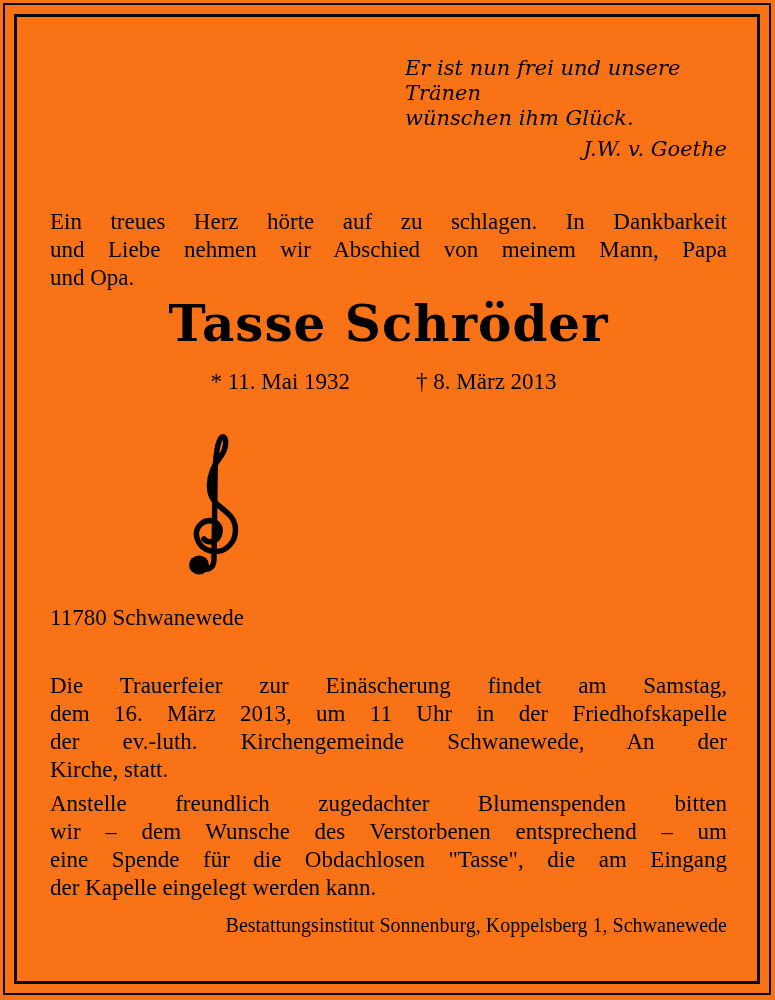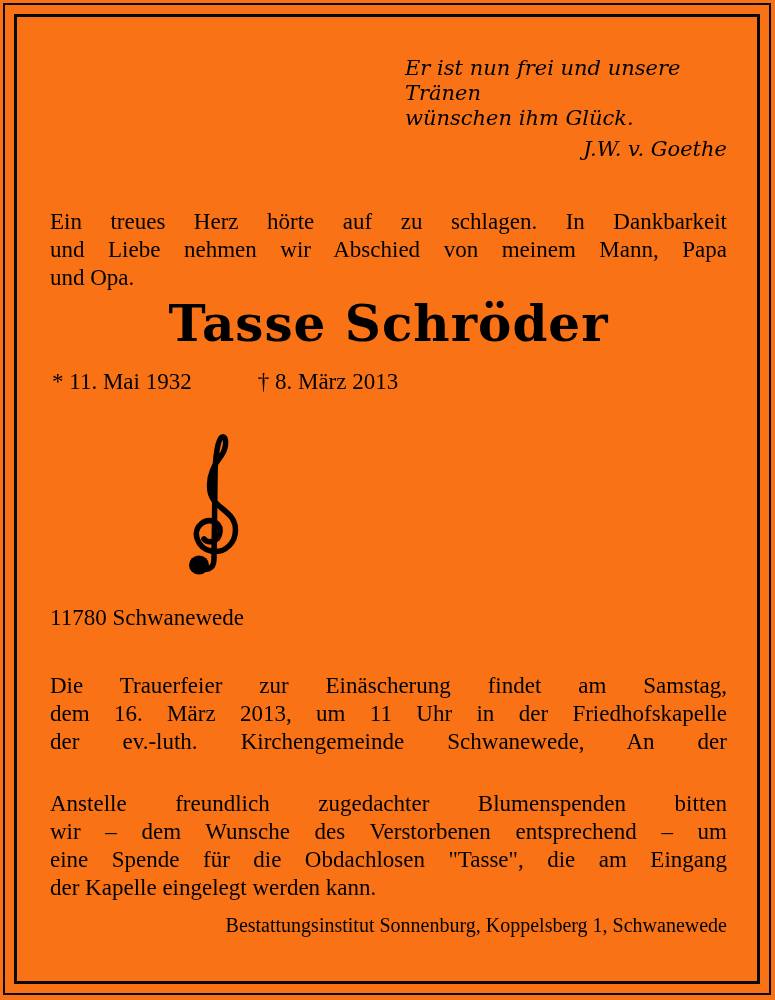--- a/index.html
+++ b/index.html
@@ -67,22 +67,23 @@
     left: 50px; top: 296px; width: 677px;
     text-align: center;
     font-family: "DejaVu Serif", serif;
     font-weight: bold;
     font-size: 50px;
     line-height: 56px;
     letter-spacing: 1px;
   }
   .dates-row {
     position: absolute;
-    left: 52px; top: 368px; width: 677px;
+    left: 45px; top: 368px; width: 677px;
     display: flex;
+    justify-content: center;
     gap: 66px;
     font-size: 23px;
     line-height: 28px;
   }
   .clef-wrap {
     position: absolute;
     left: 184px; top: 426px;
     width: 64px; height: 152px;
   }
   .mourners {
@@ -150,20 +151,21 @@
     </svg>
   </div>
 
 
   <div class="location-line">11780 Schwanewede</div>
 
   <div class="body-par funeral-par">
     <div class="jline">Die Trauerfeier zur Einäscherung findet am Samstag,</div>
     <div class="jline">dem 16. März 2013, um 11 Uhr in der Friedhofskapelle</div>
     <div class="jline">der ev.-luth. Kirchengemeinde Schwanewede, An der</div>
+    <div class="jline jline-last">Kirche, statt.</div>
   </div>
 
   <div class="body-par donation-par">
     <div class="jline">Anstelle freundlich zugedachter Blumenspenden bitten</div>
     <div class="jline">wir – dem Wunsche des Verstorbenen entsprechend – um</div>
     <div class="jline">eine Spende für die Obdachlosen "Tasse", die am Eingang</div>
     <div class="jline jline-last">der Kapelle eingelegt werden kann.</div>
   </div>
 
   <div class="undertaker-line">Bestattungsinstitut Sonnenburg, Koppelsberg 1, Schwanewede</div>

